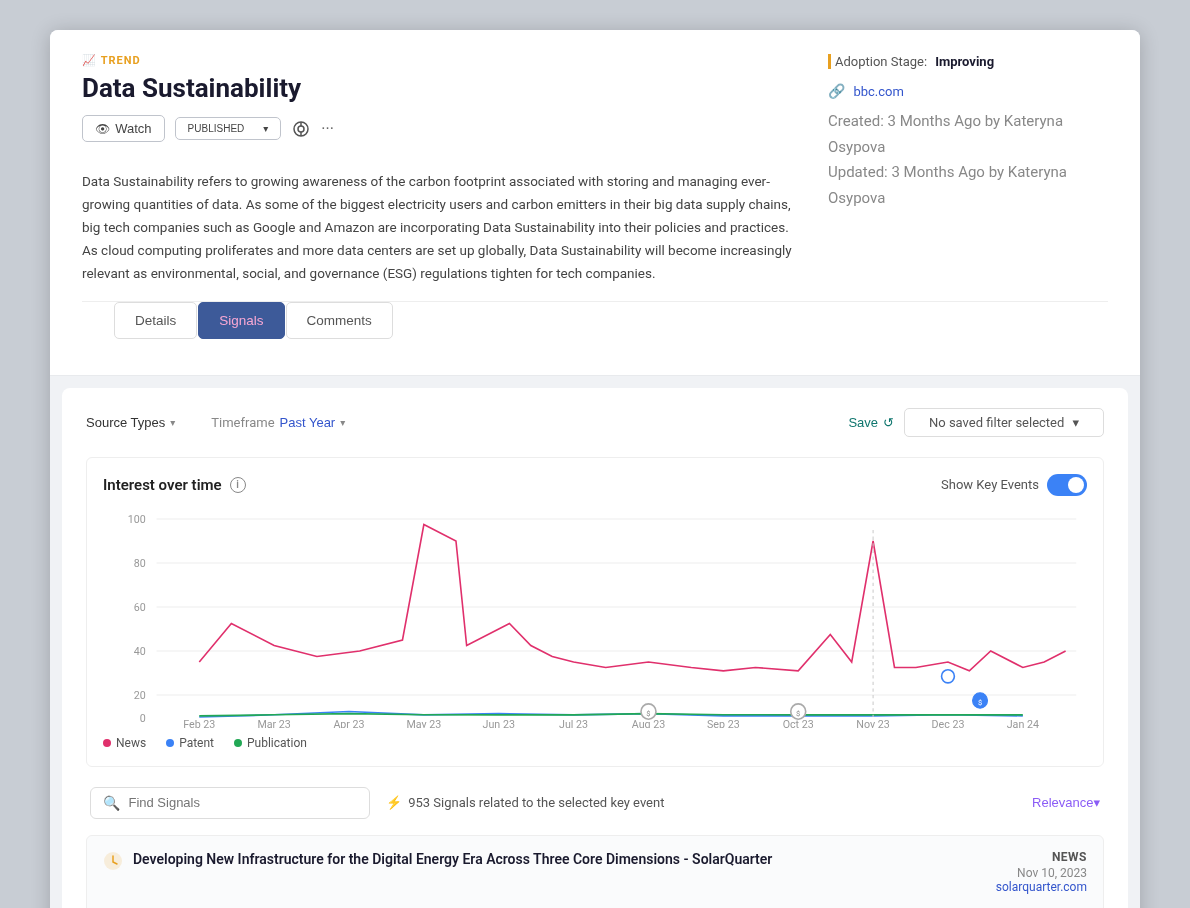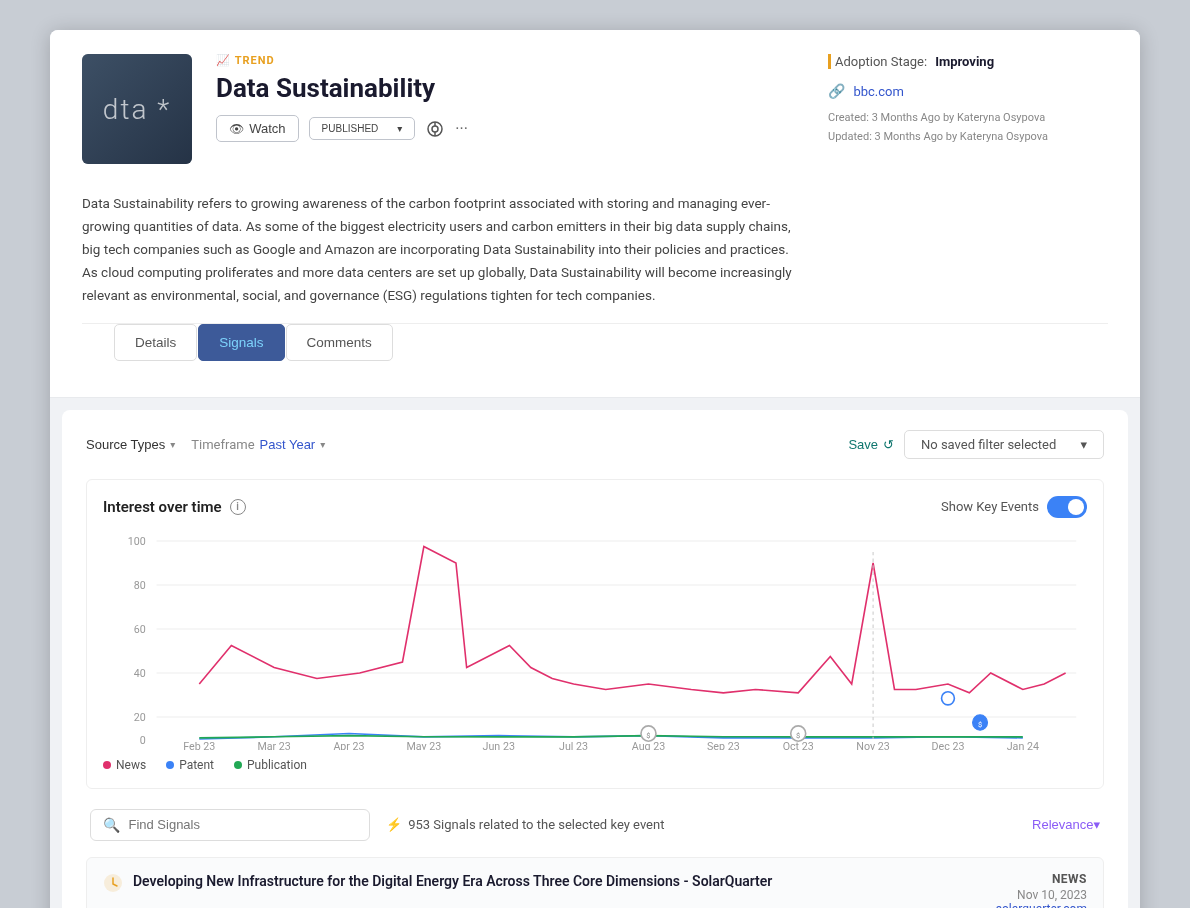--- a/index.html
+++ b/index.html
@@ -164,21 +164,21 @@
       display: flex;
       align-items: center;
       gap: 8px;
       font-size: 13px;
       color: #3355cc;
       cursor: pointer;
     }
     .link-icon { color: #888; font-size: 14px; }
     .meta-info {
       margin-top: 10px;
-      font-size: 11px;
+      font-size: 15px;
       color: #888;
       line-height: 1.7;
     }
     .description-section {
       padding: 0 0 0 0;
     }
     .description-text {
       font-size: 13.5px;
       color: #444;
       line-height: 1.7;
@@ -198,38 +198,38 @@
       font-weight: 500;
       color: #555;
       border: 1.5px solid #ddd;
       border-radius: 5px;
       background: white;
       cursor: pointer;
       margin-bottom: 12px;
     }
     .tab-btn.active {
       background: #3d5a99;
-      color: #7dd3fc;
+      color: #f9a8d4;
       border-color: #3d5a99;
     }
     
     .signals-section {
       background: white;
       margin: 12px;
       border-radius: 8px;
       padding: 20px 24px;
     }
     
     .filter-bar {
       display: flex;
       align-items: center;
       justify-content: space-between;
       margin-bottom: 20px;
     }
-    .filter-left { display: flex; align-items: center; gap: 16px; }
+    .filter-left { display: flex; align-items: center; gap: 36px; }
     .filter-btn {
       display: flex;
       align-items: center;
       gap: 5px;
       font-size: 13px;
       color: #333;
       cursor: pointer;
       background: none;
       border: none;
       font-weight: 500;
@@ -245,21 +245,21 @@
       color: #0f766e;
       background: none;
       border: none;
       cursor: pointer;
     }
     .filter-select {
       display: flex;
       align-items: center;
       border: 1.5px solid #ddd;
       border-radius: 5px;
-      padding: 6px 16px;
+      padding: 6px 24px;
       font-size: 13px;
       color: #555;
       cursor: pointer;
       background: white;
       min-width: 200px;
       justify-content: space-between;
     }
     
     .chart-container {
       border: 1px solid #eee;
@@ -461,24 +461,20 @@
 </head>
 <body>
 
 <div class="main-container">
 
   <div class="header-card">
     <div style="display:flex; gap:24px;">
       <div style="display:flex; flex-direction:column; gap:12px; flex:1;">
 
         <div class="header-top">
-          <div class="thumbnail">
-            <div class="thumbnail-overlay"></div>
-            <div class="thumbnail-inner">dta *</div>
-          </div>
           <div class="header-meta">
             <div class="trend-badge">
               <span>📈</span>
               <span>TREND</span>
             </div>
             <div class="title">Data Sustainability</div>
             <div class="action-row">
               <button class="watch-btn">
                 <span class="watch-icon">👁</span>
                 <span>Watch</span>

